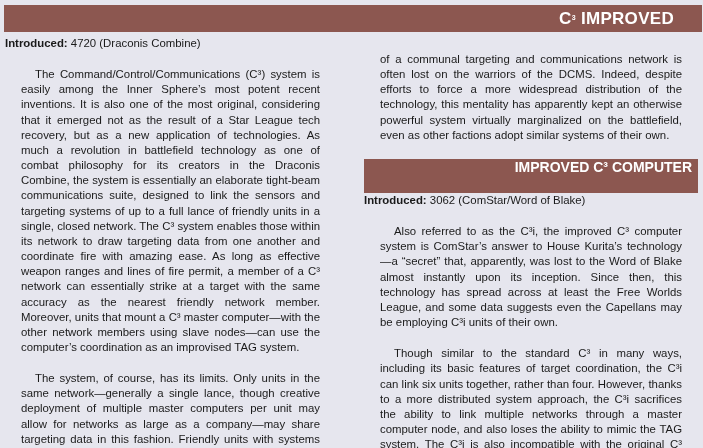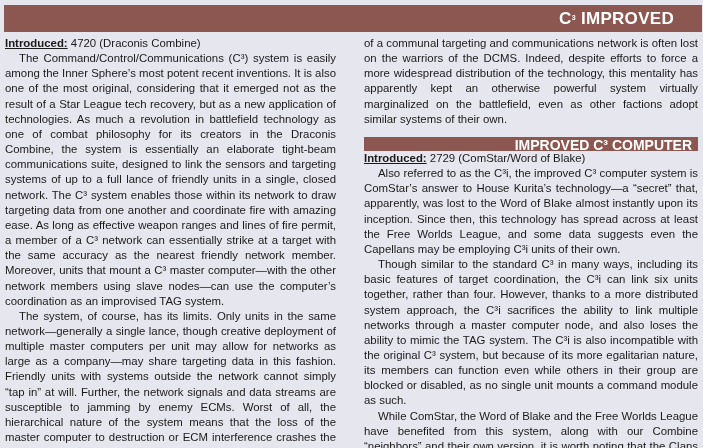--- a/index.html
+++ b/index.html
@@ -18,25 +18,25 @@
     position: absolute; right: 28px; top: 4px;
     color: #ffffff; font-weight: bold; font-size: 17px; letter-spacing: 0.3px;
   }
   .col {
     position: absolute; top: 36px;
     font-size: 11.4px; line-height: 15.15px;
     text-align: justify;
   }
   .col.left { left: 5px; width: 331px; }
   .col.right { left: 364px; width: 334px; }
-  .col p { margin: 0; text-indent: 14px; }
+  .col p { margin: 16px; text-indent: 14px; }
   .intro { margin: 0; }
-  .intro b { font-weight: bold; text-decoration: underline; }
+  .intro b { font-weight: bold; }
   .sub-banner {
-    margin-top: 10px; height: 14px; background: #8c5750; position: relative;
+    margin-top: 10px; height: 34px; background: #8c5750; position: relative;
   }
   .sub-banner .title {
     position: absolute; right: 6px; top: 0px;
     color: #fff; font-weight: bold; font-size: 14px; line-height: 17px;
   }
   sup { font-size: 7px; line-height: 0; vertical-align: 4px; }
 </style>
 </head>
 <body>
 
@@ -49,17 +49,17 @@
   <p>The Command/Control/Communications (C³) system is easily among the Inner Sphere’s most potent recent inventions. It is also one of the most original, considering that it emerged not as the result of a Star League tech recovery, but as a new application of technologies. As much a revolution in battlefield technology as one of combat philosophy for its creators in the Draconis Combine, the system is essentially an elaborate tight-beam communications suite, designed to link the sensors and targeting systems of up to a full lance of friendly units in a single, closed network. The C³ system enables those within its network to draw targeting data from one another and coordinate fire with amazing ease. As long as effective weapon ranges and lines of fire permit, a member of a C³ network can essentially strike at a target with the same accuracy as the nearest friendly network member. Moreover, units that mount a C³ master computer—with the other network members using slave nodes—can use the computer’s coordination as an improvised TAG system.</p>
   <p>The system, of course, has its limits. Only units in the same net­work—generally a single lance, though creative deployment of mul­tiple master computers per unit may allow for networks as large as a company—may share targeting data in this fashion. Friendly units with systems outside the network cannot simply “tap in” at will. Further, the network signals and data streams are susceptible to jamming by enemy ECMs. Worst of all, the hierarchical nature of the system means that the loss of the master computer to destruction or ECM interference crashes the entire network, leaving its surviving units to fend for themselves.</p>
 
 </div>
 
 <div class="col right">
   <p style="text-indent:0">of a communal targeting and communications network is often lost on the warriors of the DCMS. Indeed, despite efforts to force a more widespread distribution of the technology, this mentality has appar­ently kept an otherwise powerful system virtually marginalized on the battlefield, even as other factions adopt similar systems of their own.</p>
   <div class="sub-banner">
     <span class="title">IMPROVED C³ COMPUTER</span>
   </div>
-  <div class="intro"><b>Introduced:</b><span> 2729 (ComStar/Word of Blake)</span></div>
+  <div class="intro"><b>Introduced:</b><span> 3062 (ComStar/Word of Blake)</span></div>
   <p>Also referred to as the C³i, the improved C³ computer system is ComStar’s answer to House Kurita’s technology—a “secret” that, apparently, was lost to the Word of Blake almost instantly upon its inception. Since then, this technology has spread across at least the Free Worlds League, and some data suggests even the Capellans may be employing C³i units of their own.</p>
   <p>Though similar to the standard C³ in many ways, including its basic features of target coordination, the C³i can link six units together, rather than four. However, thanks to a more distributed system approach, the C³i sacrifices the ability to link multiple networks through a master computer node, and also loses the ability to mimic the TAG system. The C³i is also incompatible with the original C³ system, but because of its more egalitarian nature, its members can function even while others in their group are blocked or disabled, as no single unit mounts a command module as such.</p>
   <p>While ComStar, the Word of Blake and the Free Worlds League have benefited from this system, along with our Combine “neighbors” and their own version, it is worth noting that the Clans apparently hold no interest in C³ technologies. This disinterest clearly stems from their own overdeveloped sense of personal honor, which precludes the notion of sharing a kill by using such technologies.</p>
 </div>
 
 </body></html>

